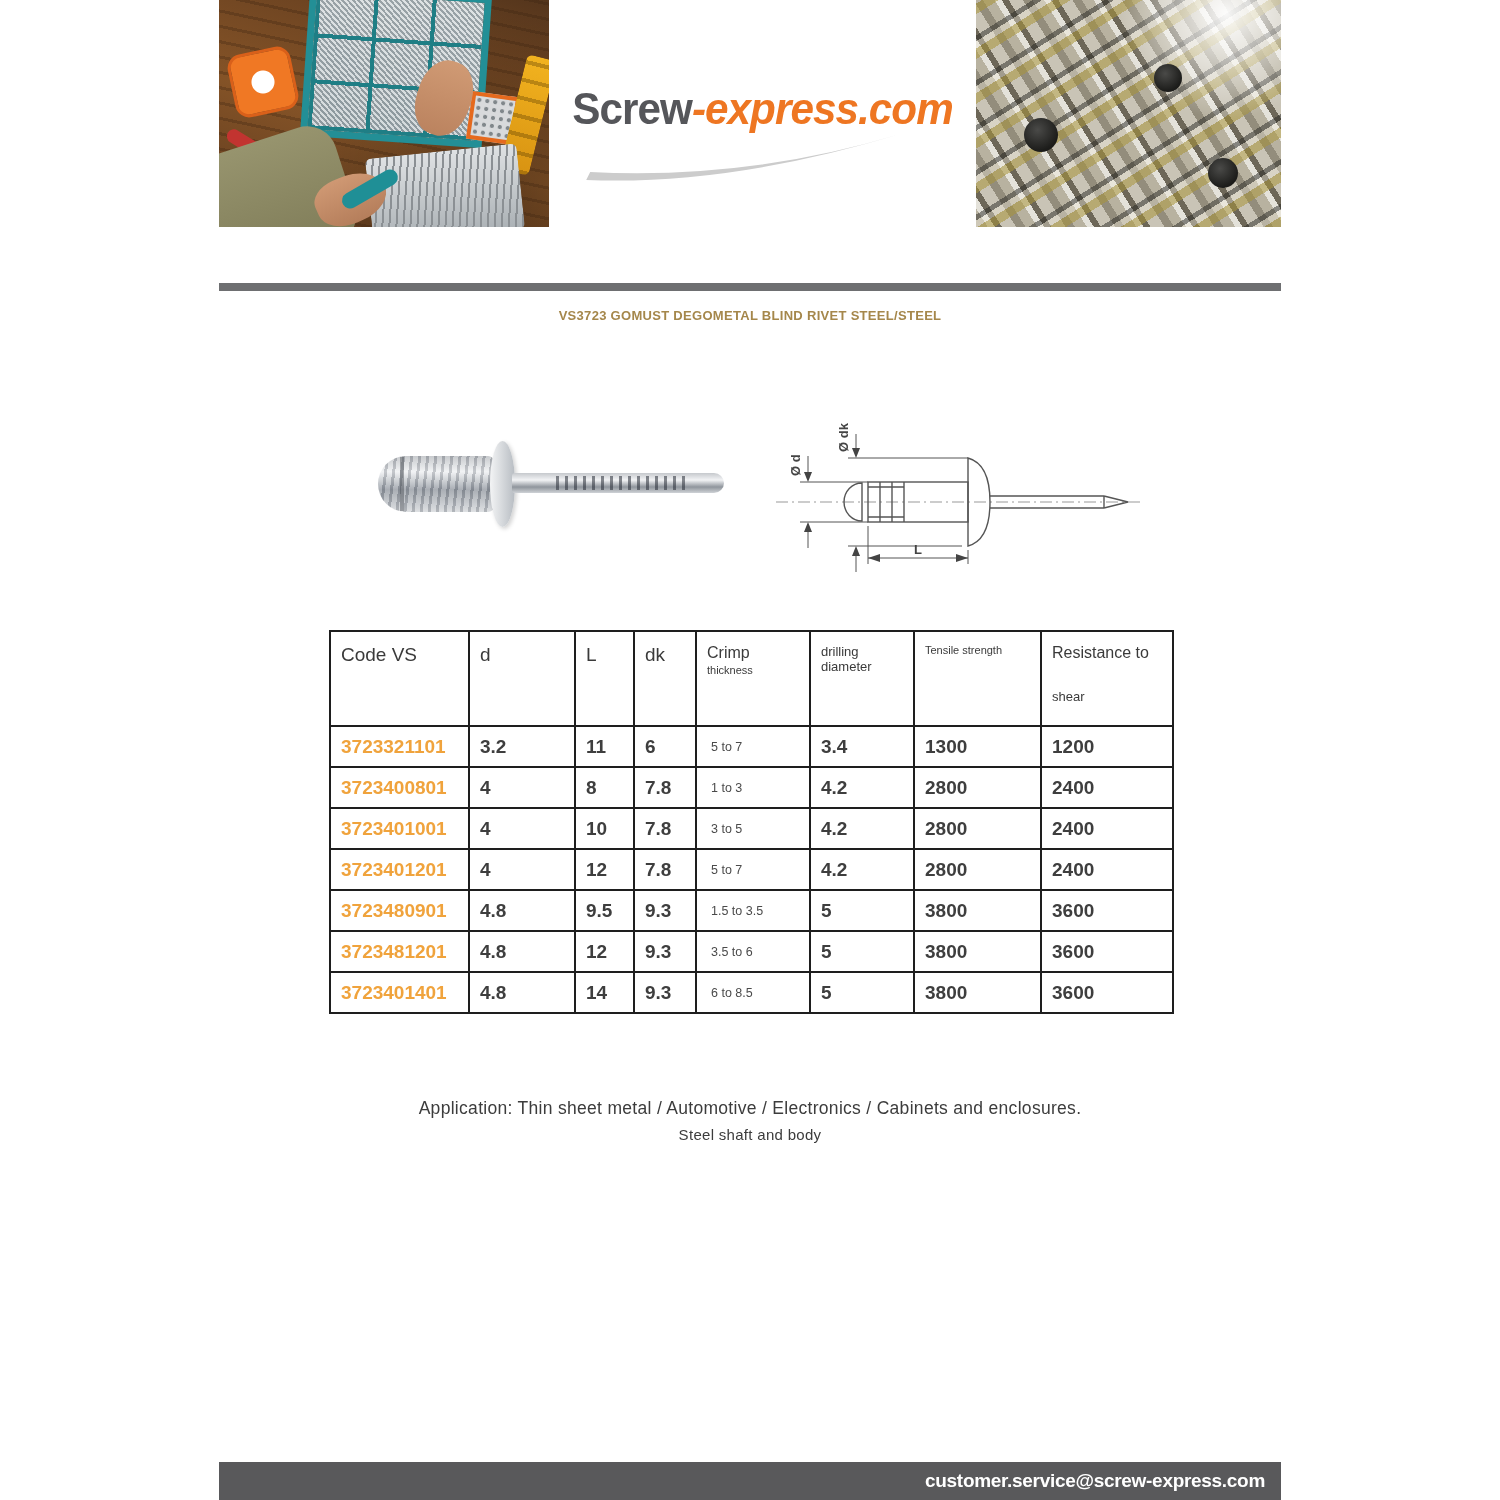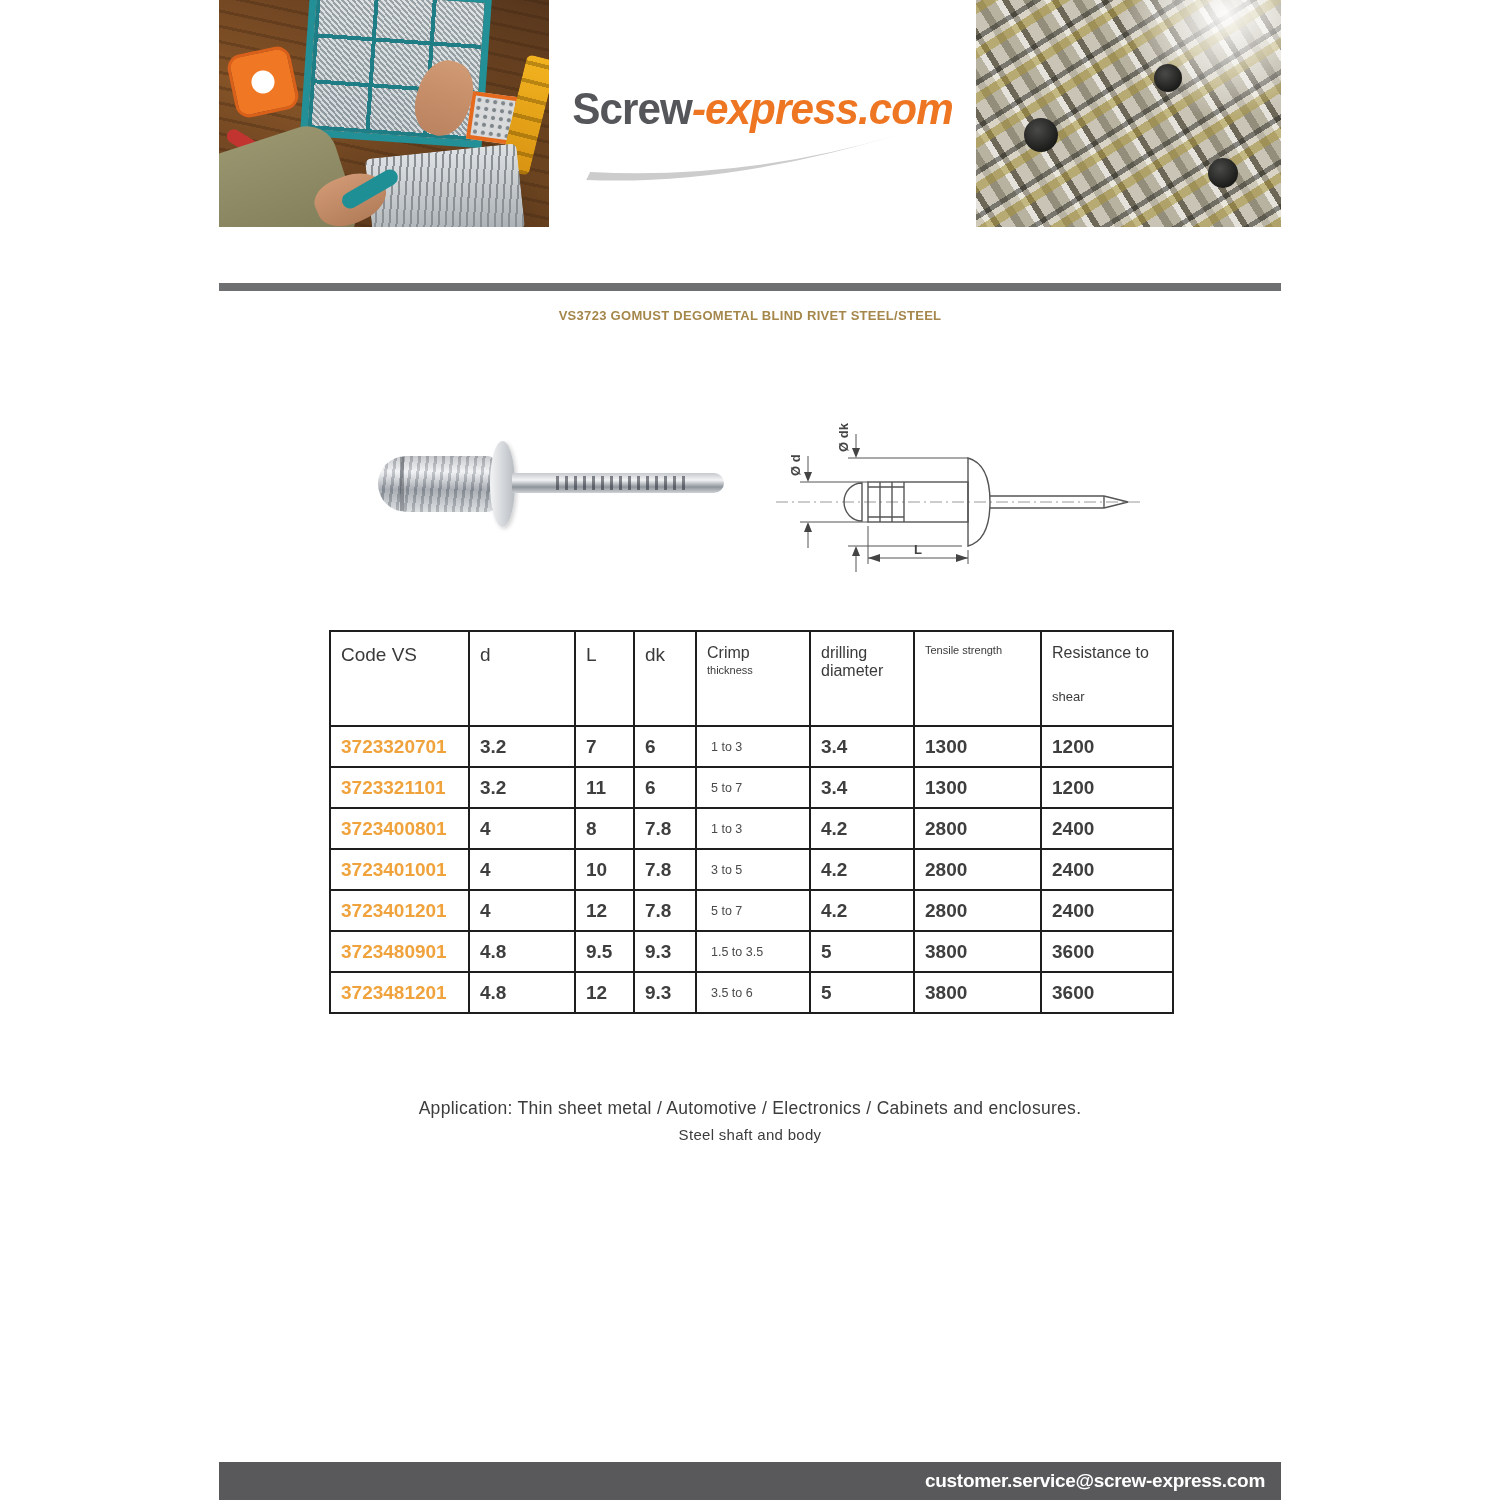--- a/index.html
+++ b/index.html
@@ -103,21 +103,21 @@
   .spec-table th, .spec-table td { border:2px solid #1e1e1e; background:#fff; }
   .spec-table thead tr { height:95px; }
   .spec-table tbody tr { height:41px; }
   .spec-table th { vertical-align:top; text-align:left; padding:12px 4px 0 10px;
     font-weight:400; color:#3a3a3a; }
   .h-code { color:var(--code_orange,#F0A33C); font-size:19px; font-weight:700; }
   .h-big  { font-size:19px; font-weight:700; }
   .h-crimp { text-align:center; padding-left:2px; }
   .h-crimp .l1 { font-size:16px; }
   .h-crimp .l2 { display:block; font-size:11px; margin-top:2px; }
-  .h-drill { font-size:16px; padding-top:15px; }
+  .h-drill { font-size:13px; padding-top:15px; }
   .h-tensile { font-size:11px; padding-top:15px; }
   .h-resist { font-size:16px; }
   .h-resist .l2 { display:block; font-size:13px; margin-top:27px; }
   .spec-table td { font-size:19px; font-weight:700; color:#3e3e3e;
     padding-left:10px; vertical-align:middle; }
   .spec-table td.code { color:var(--code_orange,#F0A33C); }
   .spec-table td.crimp { font-size:12.5px; font-weight:400; color:#4a4a4a; padding-left:14px; }
 
   
   .app-line1 { position:absolute; left:219px; top:1098px; width:1062px; text-align:center;
@@ -257,30 +257,20 @@
         <th class="h-drill"><span>drilling diameter</span></th>
         <th class="h-tensile"><span>Tensile strength</span></th>
         <th class="h-resist">
           <span class="l1">Resistance to</span>
           <span class="l2">shear</span>
         </th>
       </tr>
     </thead>
     <tbody>
         <tr>
-          <td class="code">3723320701</td>
-          <td>3.2</td>
-          <td>7</td>
-          <td>6</td>
-          <td class="crimp">1 to 3</td>
-          <td>3.4</td>
-          <td>1300</td>
-          <td>1200</td>
-        </tr>
-        <tr>
           <td class="code">3723321101</td>
           <td>3.2</td>
           <td>11</td>
           <td>6</td>
           <td class="crimp">5 to 7</td>
           <td>3.4</td>
           <td>1300</td>
           <td>1200</td>
         </tr>
         <tr>
@@ -326,20 +316,30 @@
         <tr>
           <td class="code">3723481201</td>
           <td>4.8</td>
           <td>12</td>
           <td>9.3</td>
           <td class="crimp">3.5 to 6</td>
           <td>5</td>
           <td>3800</td>
           <td>3600</td>
         </tr>
+        <tr>
+          <td class="code">3723401401</td>
+          <td>4.8</td>
+          <td>14</td>
+          <td>9.3</td>
+          <td class="crimp">6 to 8.5</td>
+          <td>5</td>
+          <td>3800</td>
+          <td>3600</td>
+        </tr>
       </tbody>
   </table>
 
   <div class="app-line1">Application: Thin sheet metal / Automotive / Electronics / Cabinets and enclosures.</div>
   <div class="app-line2">Steel shaft and body</div>
 
   <div class="footer-bar">
     <span>customer.service@screw-express.com</span>
   </div>
 

